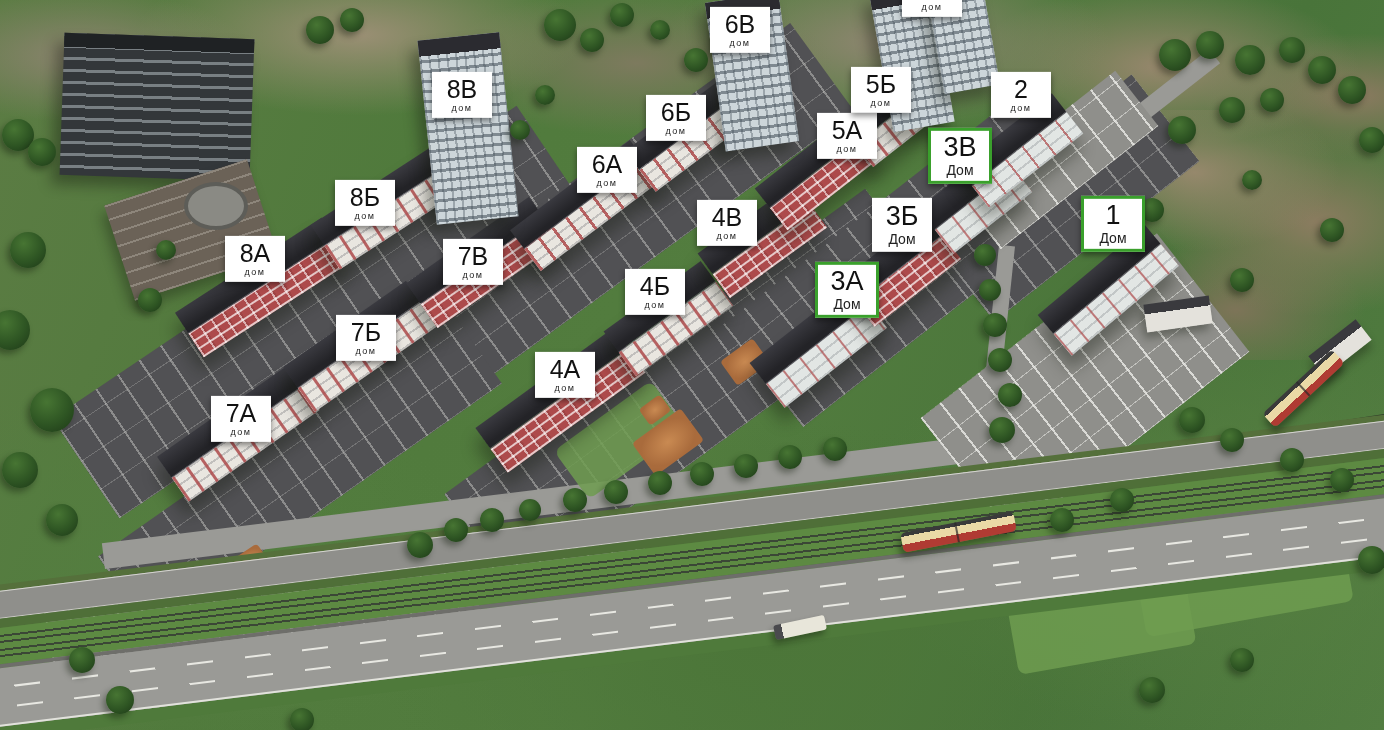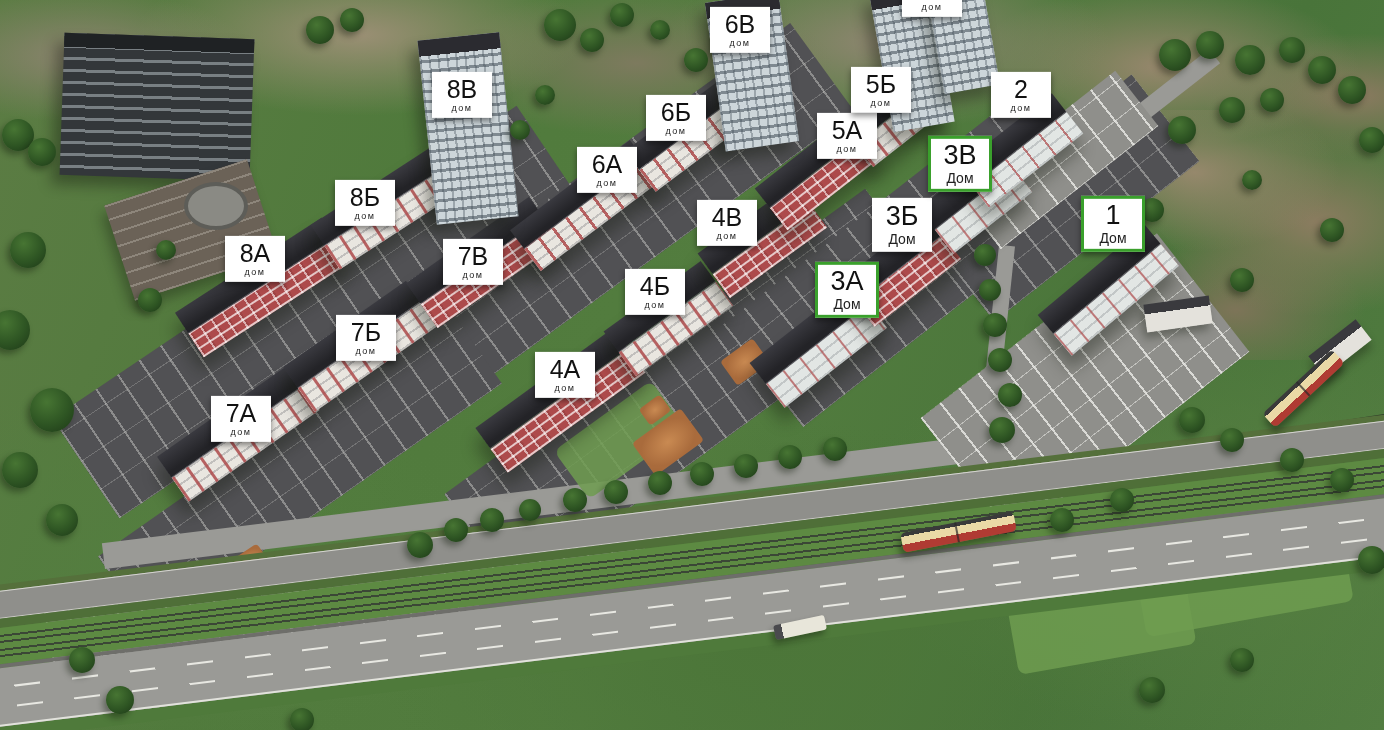--- a/index.html
+++ b/index.html
@@ -381,21 +381,21 @@
         <span class="bl-sub">дом</span>
       </div>
       <div class="building-label highlighted capital" style="left: 847px; top: 290px;">
         <span class="bl-id">3А</span>
         <span class="bl-sub">Дом</span>
       </div>
       <div class="building-label capital" style="left: 902px; top: 225px;">
         <span class="bl-id">3Б</span>
         <span class="bl-sub">Дом</span>
       </div>
-      <div class="building-label highlighted capital" style="left: 960px; top: 164px;">
+      <div class="building-label highlighted capital" style="left: 960px; top: 156px;">
         <span class="bl-id">3В</span>
         <span class="bl-sub">Дом</span>
       </div>
       <div class="building-label" style="left: 1021px; top: 95px;">
         <span class="bl-id">2</span>
         <span class="bl-sub">дом</span>
       </div>
       <div class="building-label highlighted capital" style="left: 1113px; top: 224px;">
         <span class="bl-id">1</span>
         <span class="bl-sub">Дом</span>

